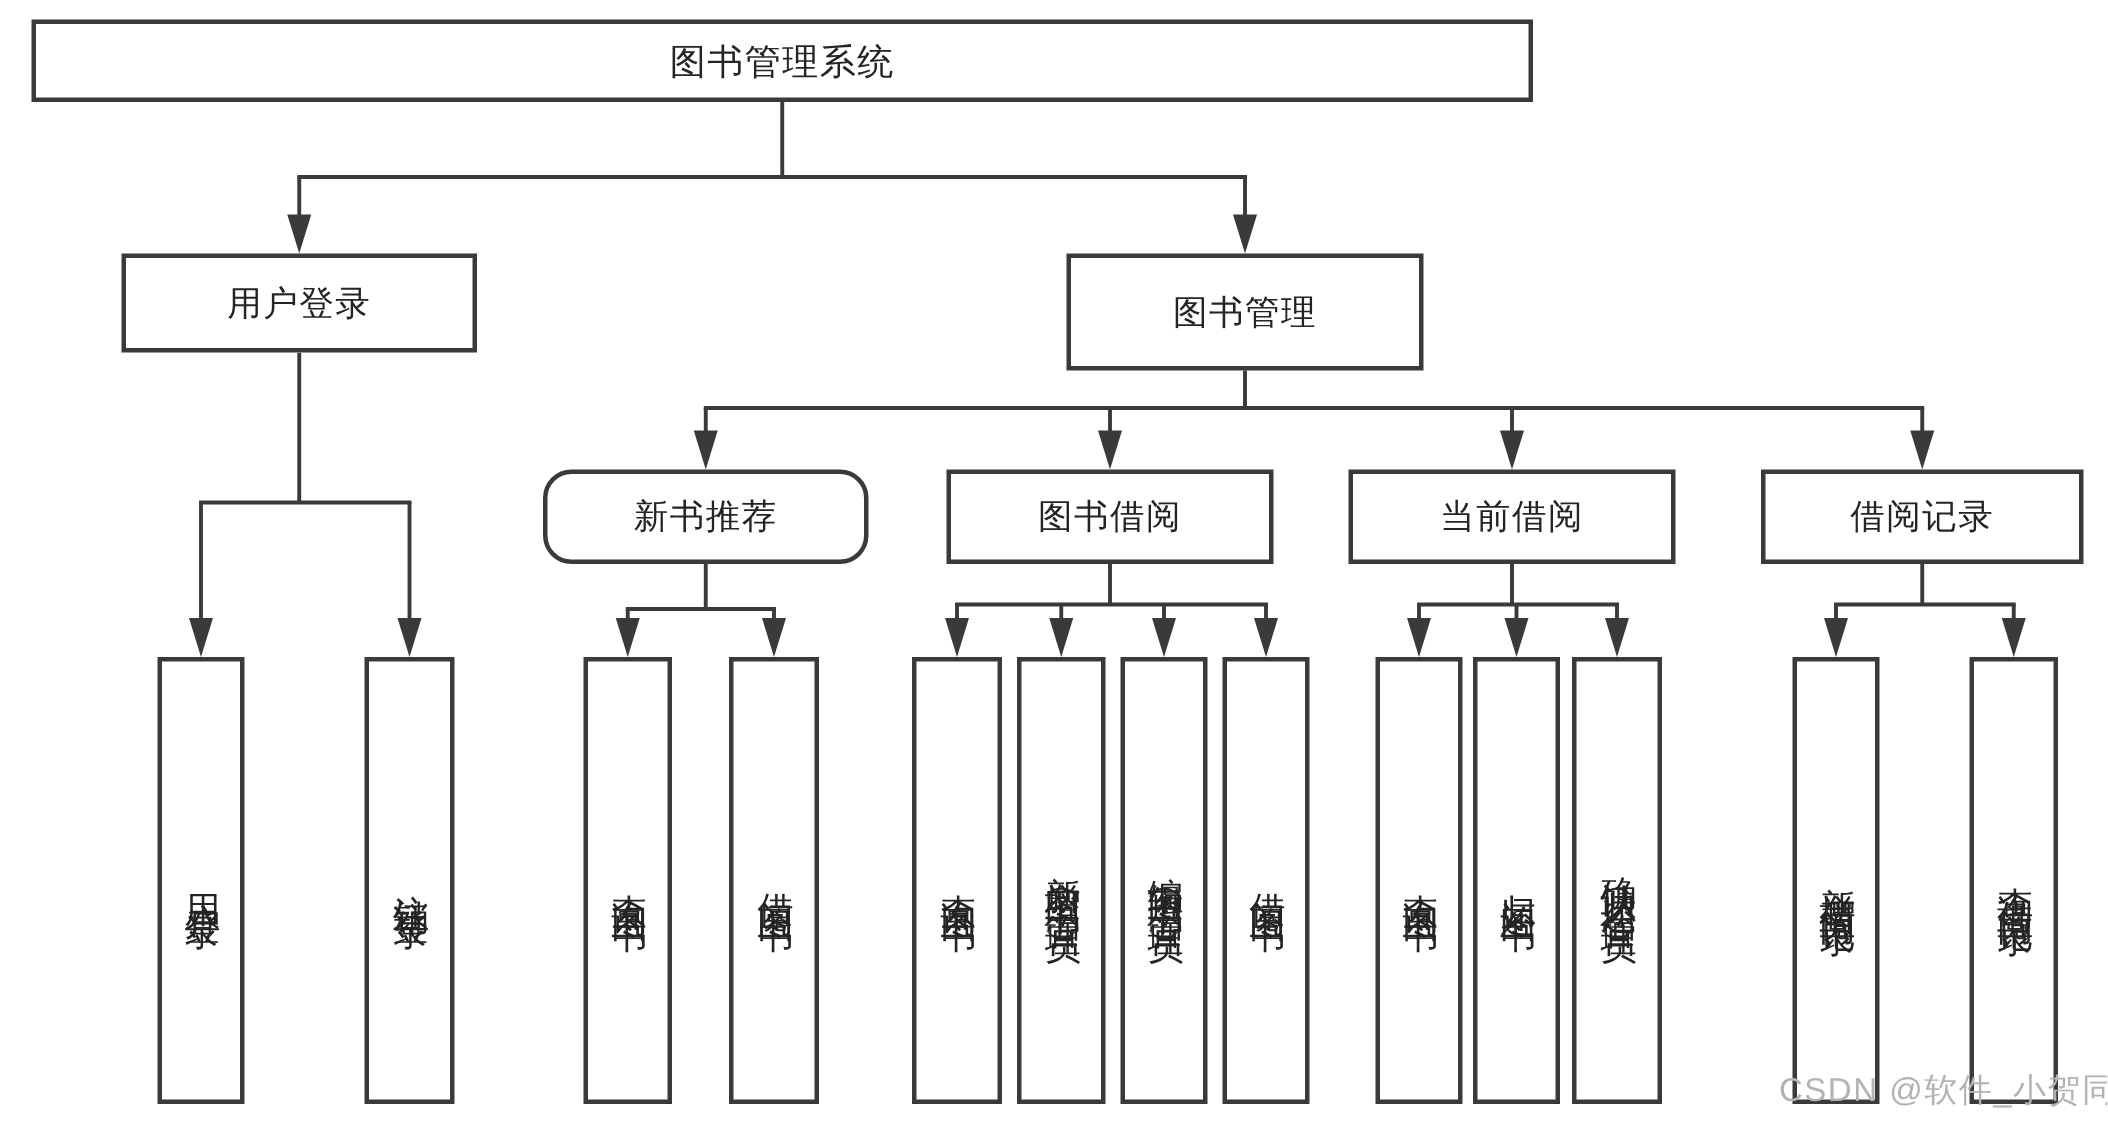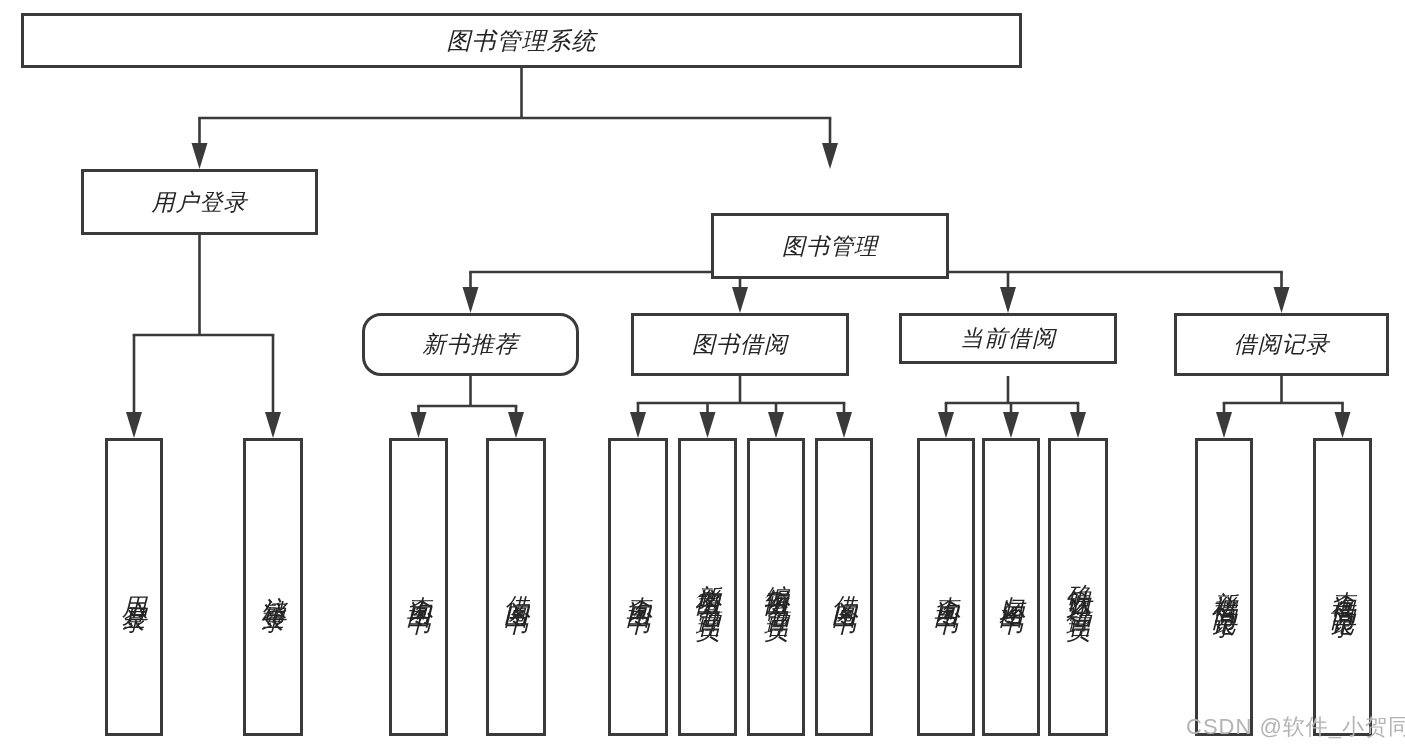--- a/index.html
+++ b/index.html
@@ -18,42 +18,41 @@
   }
   .box {
     position: absolute;
     box-sizing: border-box;
     border: 3px solid #3a3a3a;
     background: #ffffff;
     display: flex;
     align-items: center;
     justify-content: center;
     color: #242424;
-    font-style: italic;
   }
   .hlabel {
     font-size: 23px;
     letter-spacing: 1px;
     white-space: nowrap;
   }
   .box.root .hlabel { font-size: 24px; }
   .vlabel {
     writing-mode: vertical-rl;
     text-orientation: mixed;
     font-size: 24px;
     letter-spacing: 5px;
     white-space: nowrap;
   }
   
   .n-root            { left: 21px;   top: 13px;  width: 1001px; height: 55px; }
   .n-user-login      { left: 81px;   top: 169px; width: 237px;  height: 66px; }
-  .n-book-mgmt       { left: 711px;  top: 169px; width: 238px;  height: 66px; margin-top: 44px; }
+  .n-book-mgmt       { left: 711px;  top: 169px; width: 238px;  height: 78px; }
   .n-new-book-rec    { left: 362px;  top: 313px; width: 217px;  height: 63px; border-radius: 19px; }
   .n-book-borrow     { left: 631px;  top: 313px; width: 218px;  height: 63px; }
-  .n-current-borrow  { left: 899px;  top: 313px; width: 218px;  height: 51px; }
+  .n-current-borrow  { left: 899px;  top: 313px; width: 218px;  height: 63px; }
   .n-borrow-records  { left: 1174px; top: 313px; width: 215px;  height: 63px; align-items: center; }
   .leaf              { top: 438px; height: 298px; }
   .n-leaf-login      { left: 105px;  width: 58px; }
   .n-leaf-logout     { left: 243px;  width: 60px; }
   .n-leaf-rec-query  { left: 389px;  width: 59px; }
   .n-leaf-rec-borrow { left: 486px;  width: 60px; }
   .n-leaf-bb-query   { left: 608px;  width: 60px; }
   .n-leaf-bb-add     { left: 678px;  width: 59px; }
   .n-leaf-bb-edit    { left: 747px;  width: 58px; }
   .n-leaf-bb-borrow  { left: 815px;  width: 58px; }

